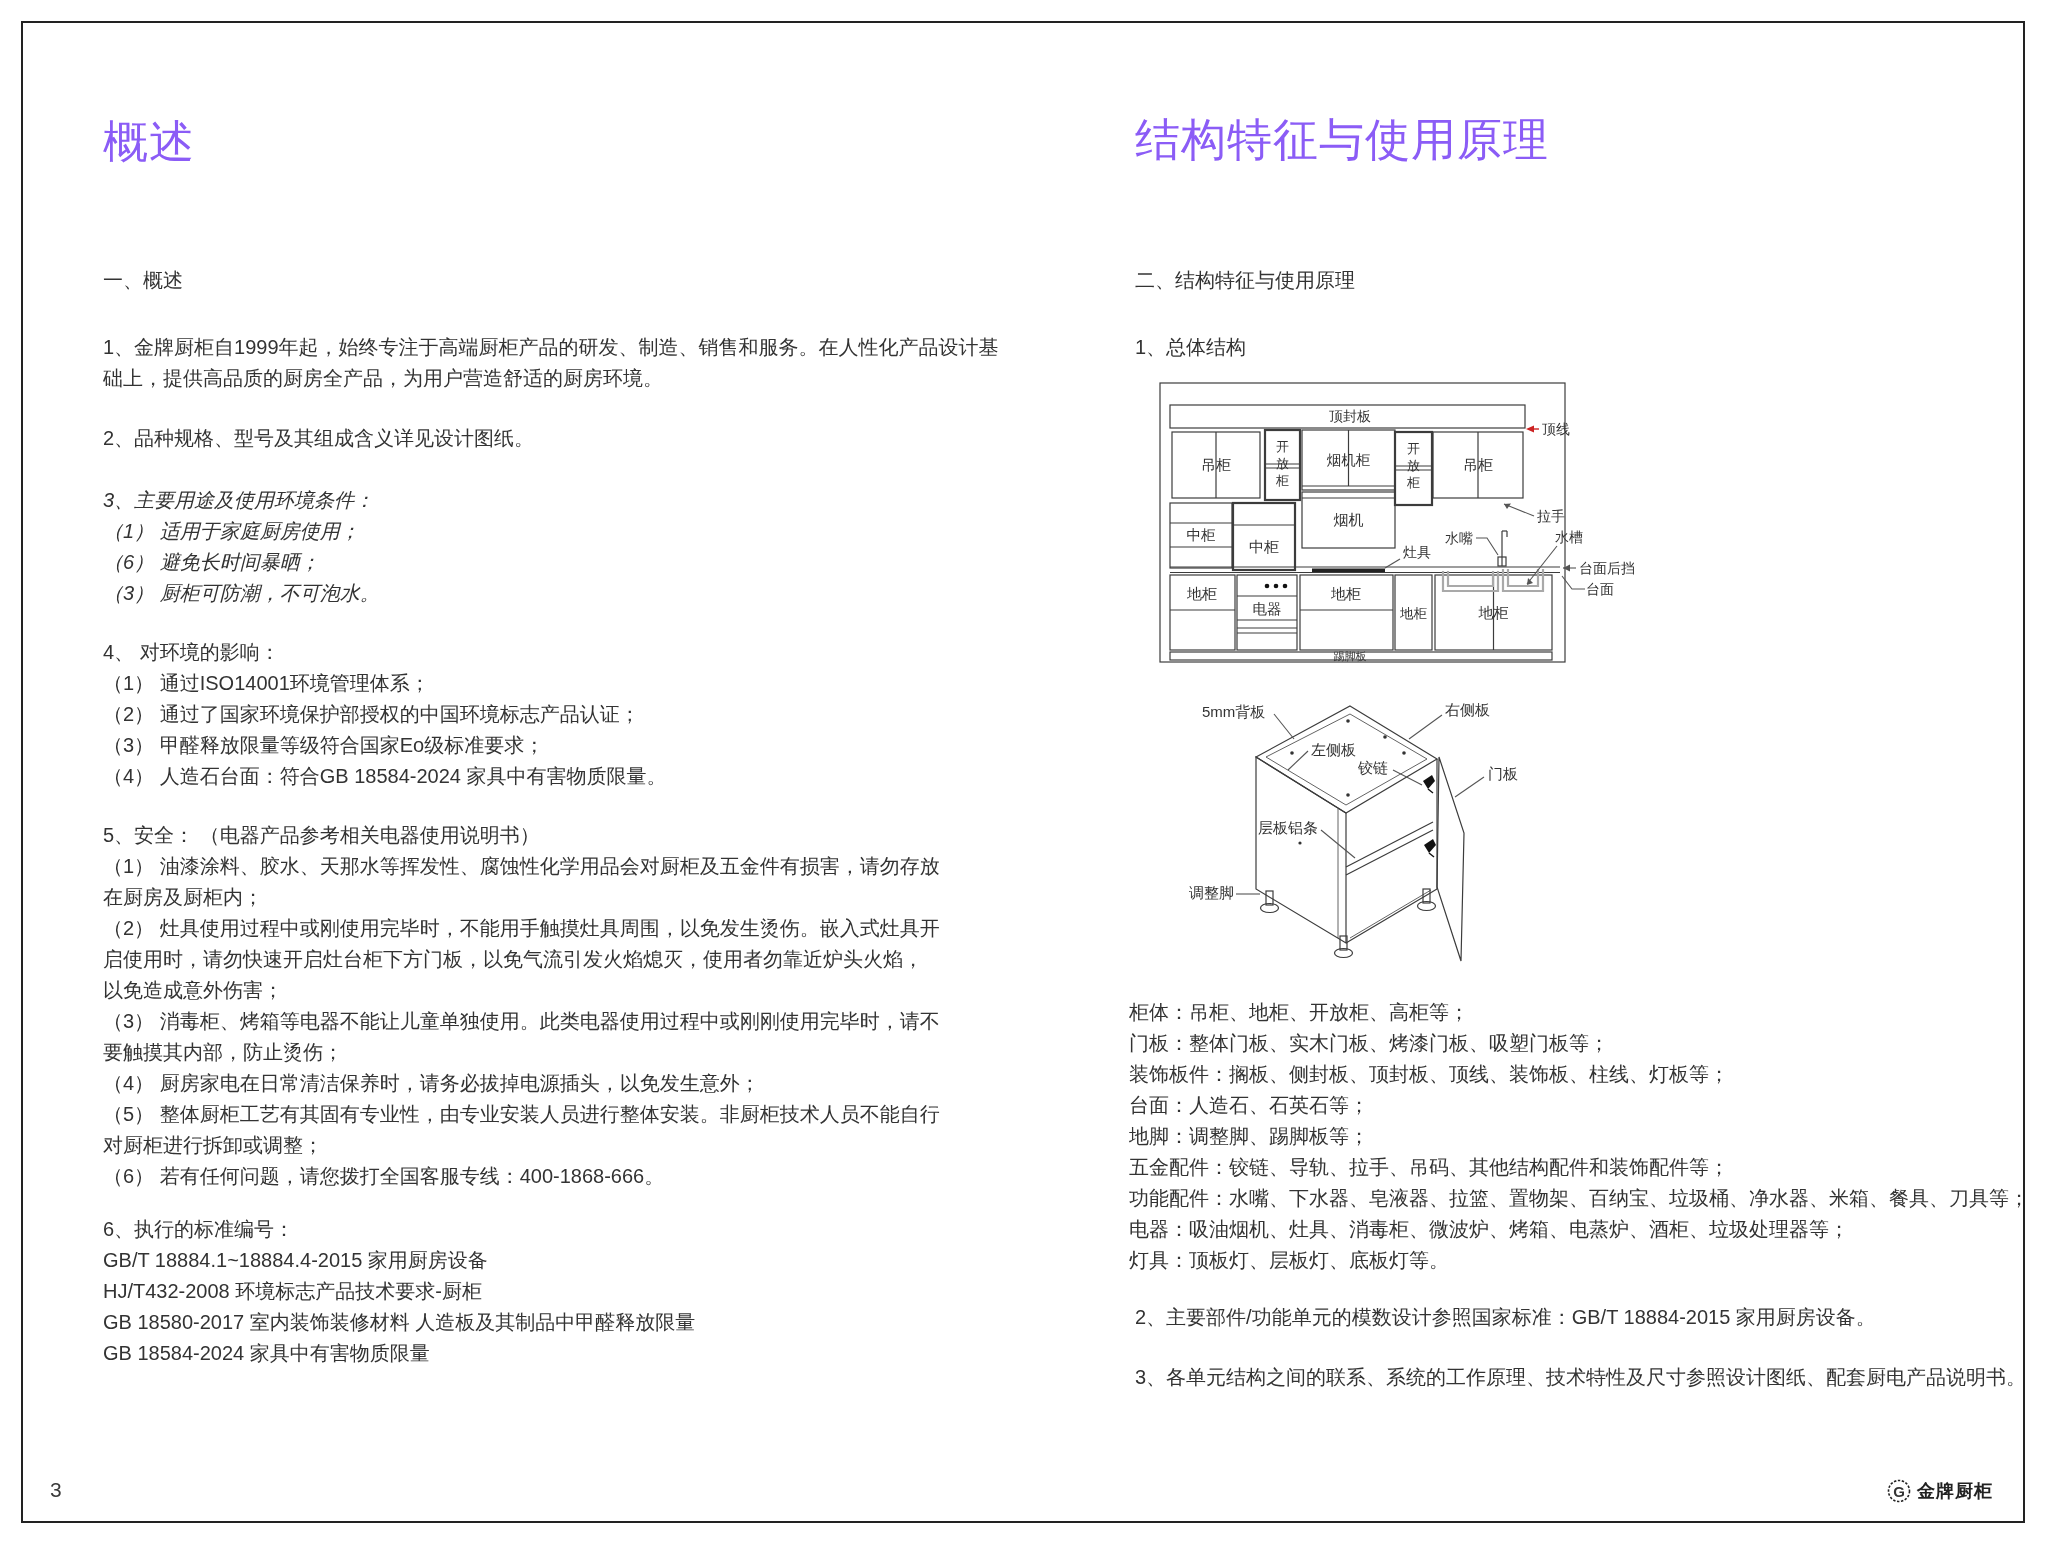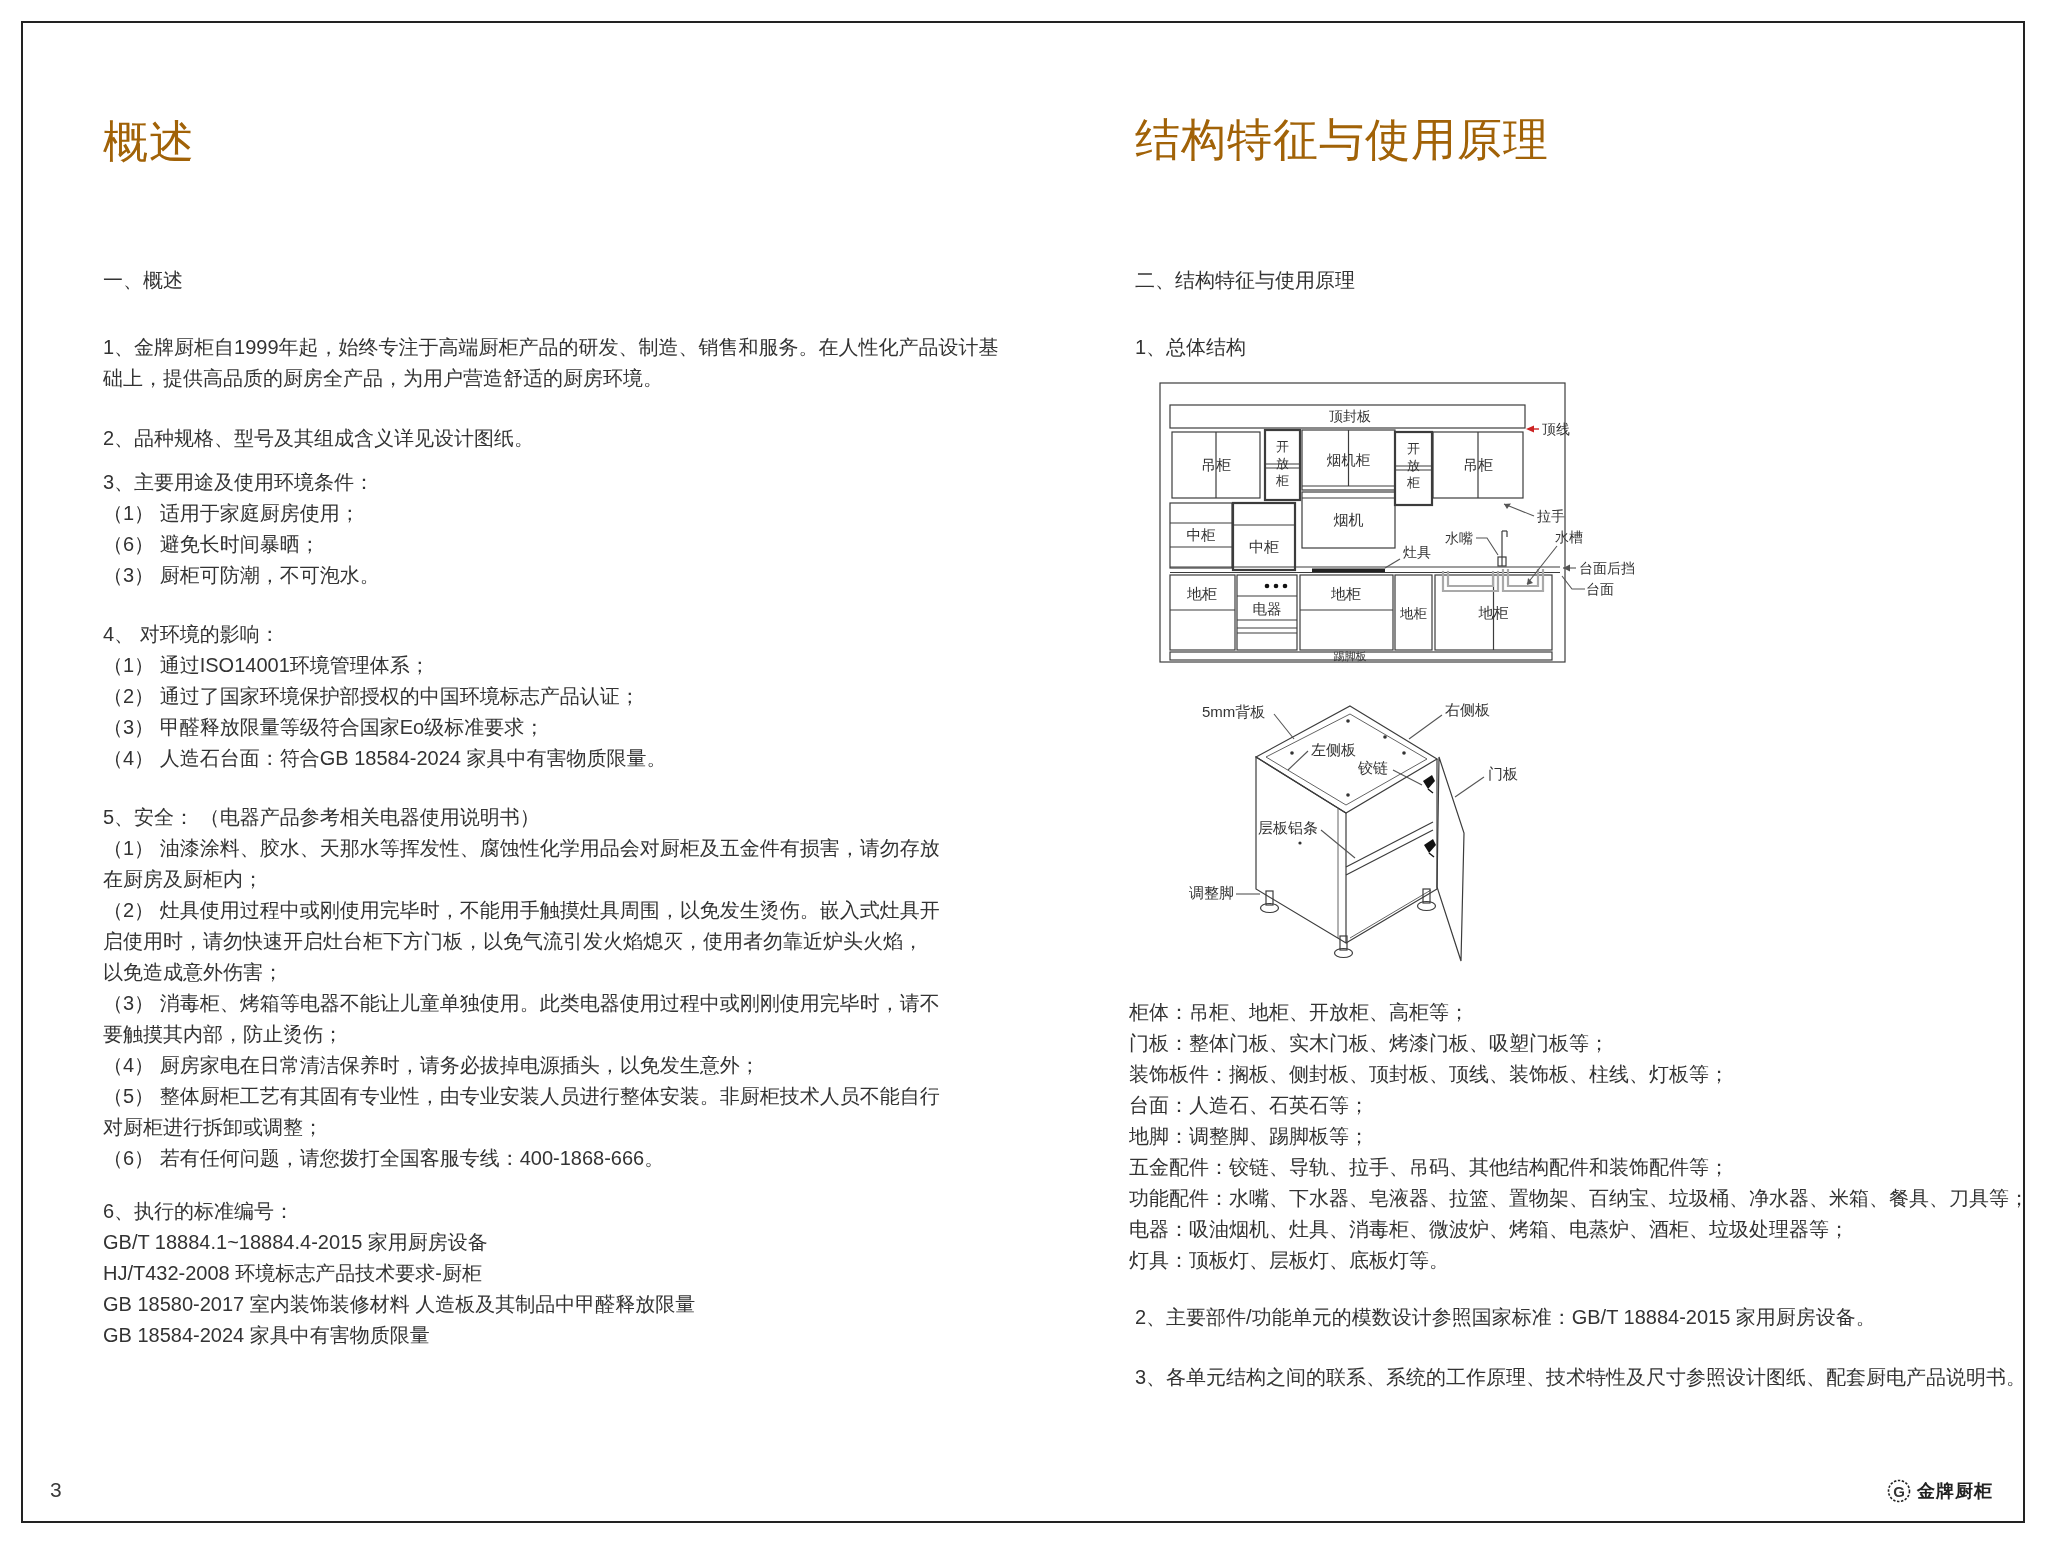--- a/index.html
+++ b/index.html
@@ -5,34 +5,34 @@
   html,body{margin:0;padding:0;}
   body{
     width:2048px;height:1547px;position:relative;background:#ffffff;
     font-family:"Liberation Sans", sans-serif;color:#333;overflow:hidden;
   }
   .page-border{
     position:absolute;left:21px;top:21px;width:2004px;height:1502px;
     border:2px solid #222;box-sizing:border-box;
   }
   .big-title{
-    position:absolute;font-size:45px;font-weight:400;color:#a16207;
+    position:absolute;font-size:45px;font-weight:400;color:#8b5cf6;
     letter-spacing:1px;white-space:nowrap;
   }
   .title-left{left:103px;top:112px;}
   .title-right{left:1135px;top:110px;}
   .ln{font-size:20px;line-height:31px;white-space:nowrap;color:#333;}
   .left-body{position:absolute;left:103px;top:265px;width:920px;}
   .right-heading{position:absolute;left:1135px;top:265px;}
   .right-sub{position:absolute;left:1135px;top:332px;}
   .right-list{position:absolute;left:1129px;top:997px;}
   .right-p2{position:absolute;left:1135px;top:1302px;}
   .right-p3{position:absolute;left:1135px;top:1362px;}
   .mt36{margin-top:36px;}
-  .mt31{margin-top:13px;}
+  .mt31{margin-top:31px;font-style:italic;}
   .mt29{margin-top:29px;}
   .mt28{margin-top:28px;}
   .mt22{margin-top:22px;}
   .diagram1{position:absolute;left:1155px;top:380px;}
   .diagram2{position:absolute;left:1180px;top:693px;}
   svg text{font-family:"Liberation Sans", sans-serif;fill:#333;}
   .page-num{position:absolute;left:50px;top:1478px;font-size:21px;color:#3a3a3a;}
   .brand{position:absolute;left:1886px;top:1478px;display:flex;align-items:center;gap:5px;}
   .brand-text{font-size:18px;font-weight:bold;color:#222;letter-spacing:1px;white-space:nowrap;}
 </style>

